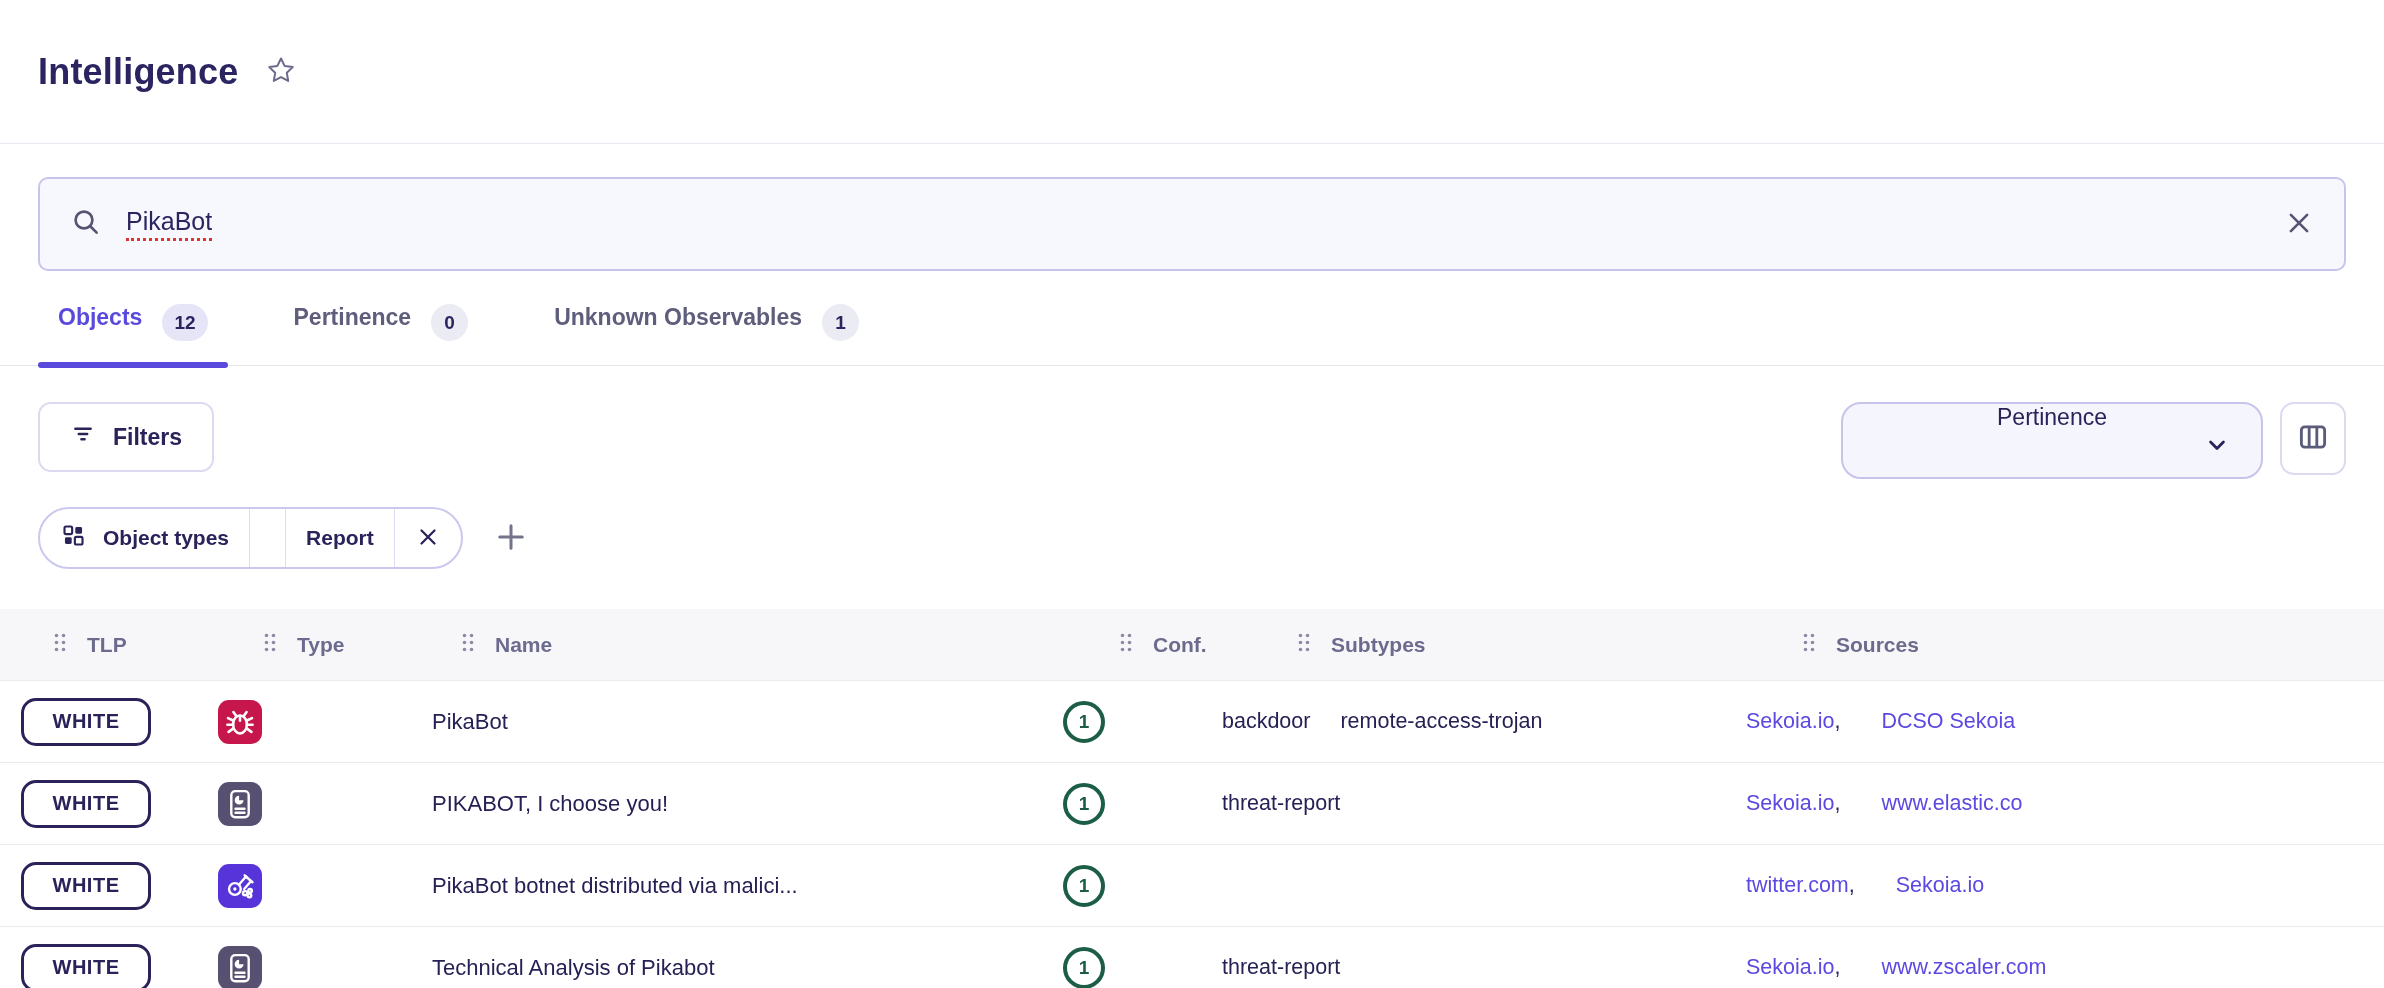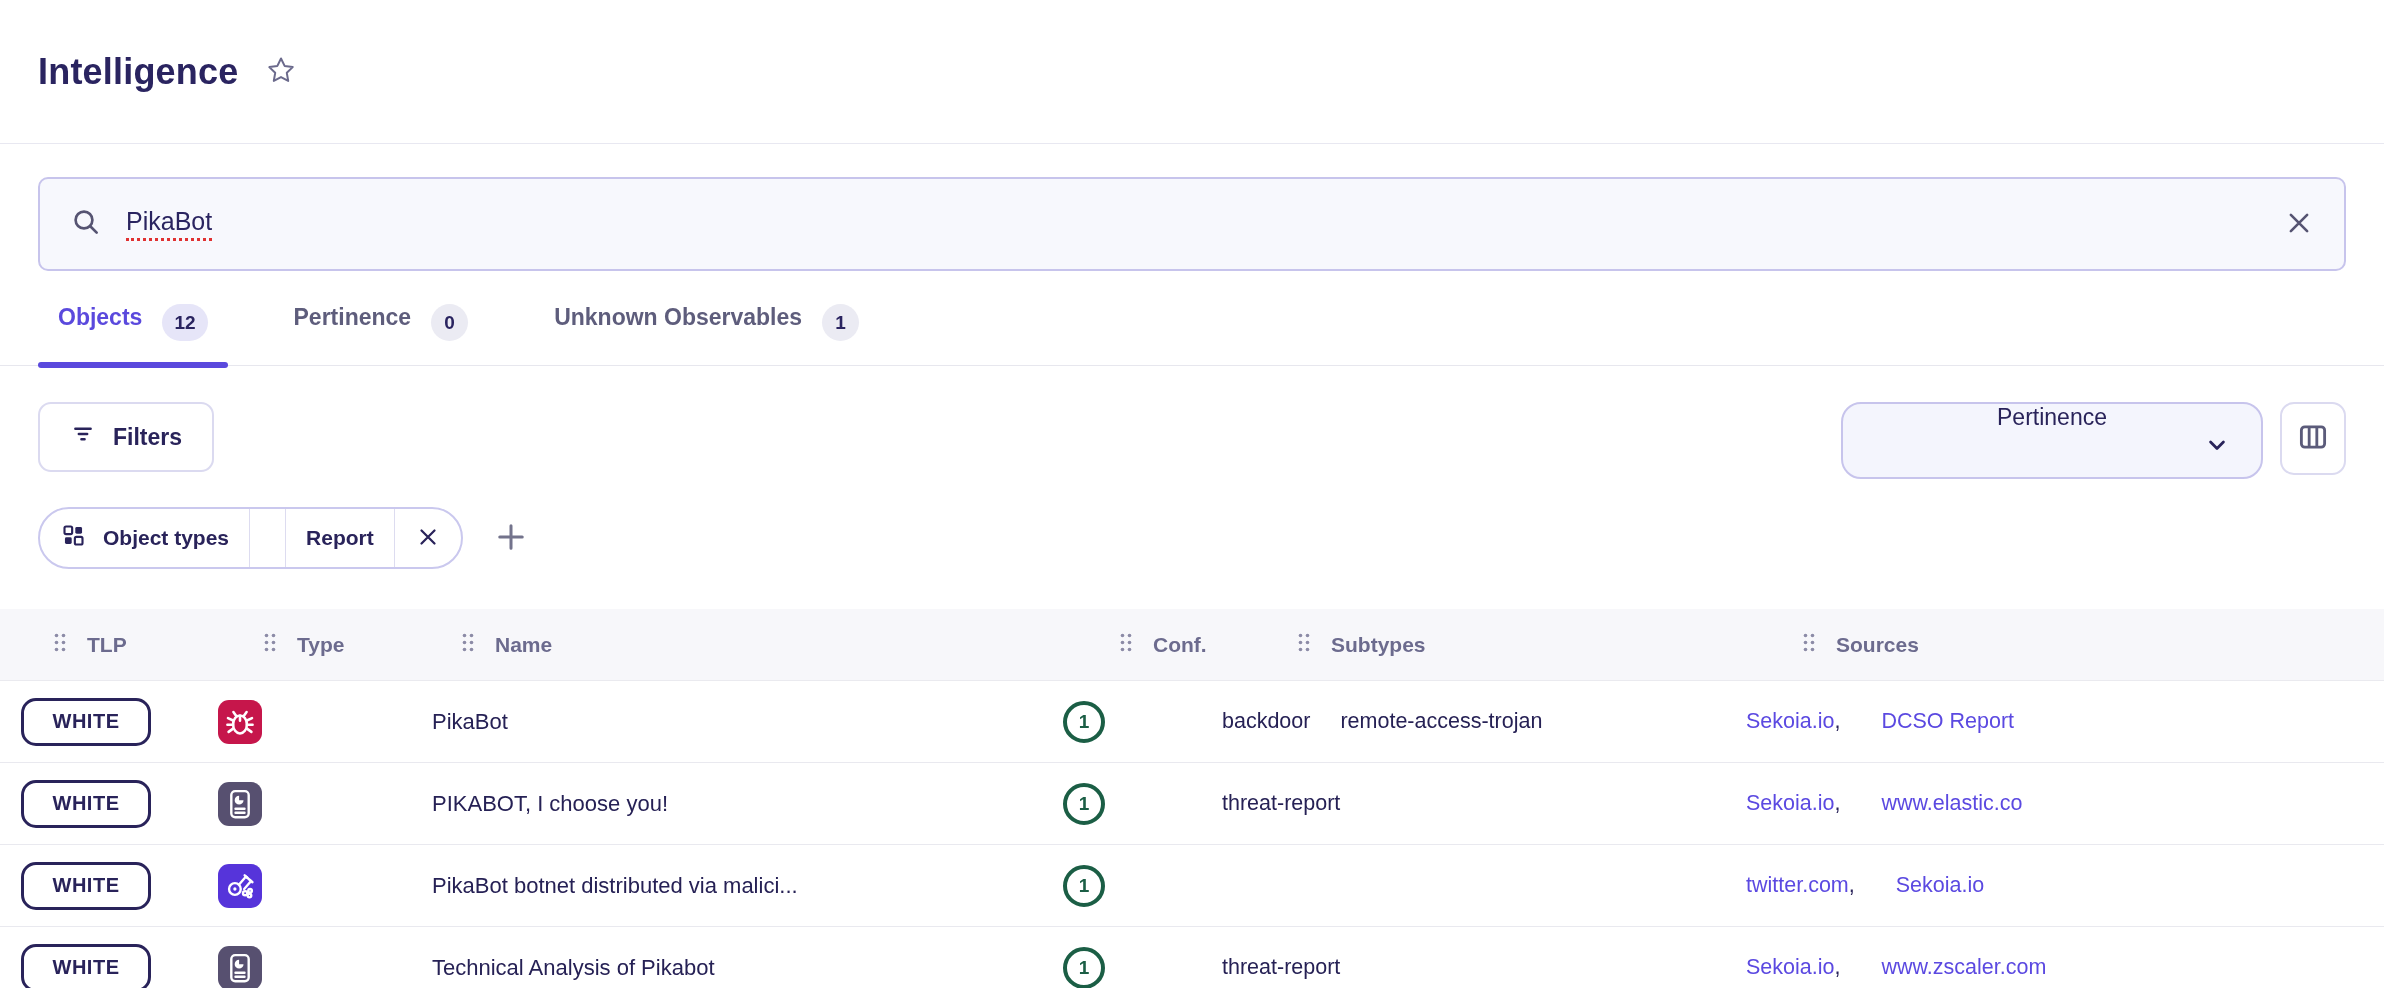--- a/index.html
+++ b/index.html
@@ -280,21 +280,21 @@
           <div class="cell">
             <span class="conf-badge">1</span>
           </div>
           <div class="cell cell-subtypes">
             <span>backdoor</span>
             <span>remote-access-trojan</span>
           </div>
           <div class="cell cell-sources">
             <a class="source-link">Sekoia.io</a>
             <span class="source-sep">, </span>
-            <a class="source-link">DCSO Report</a>
+            <a class="source-link">DCSO Sekoia</a>
           </div>
         </div>
         <div class="row grid-cols">
           <div class="cell">
             <span class="tlp-badge">WHITE</span>
           </div>
           <div class="cell">
             <span class="type-icon" style="background:#575070">
               <svg width="36" height="36" viewBox="0 0 24 24" fill="none" stroke="#fff" stroke-width="1.6" stroke-linecap="round">
                 <rect x="6.2" y="3.4" width="11.6" height="17.4" rx="2.6"></rect>

